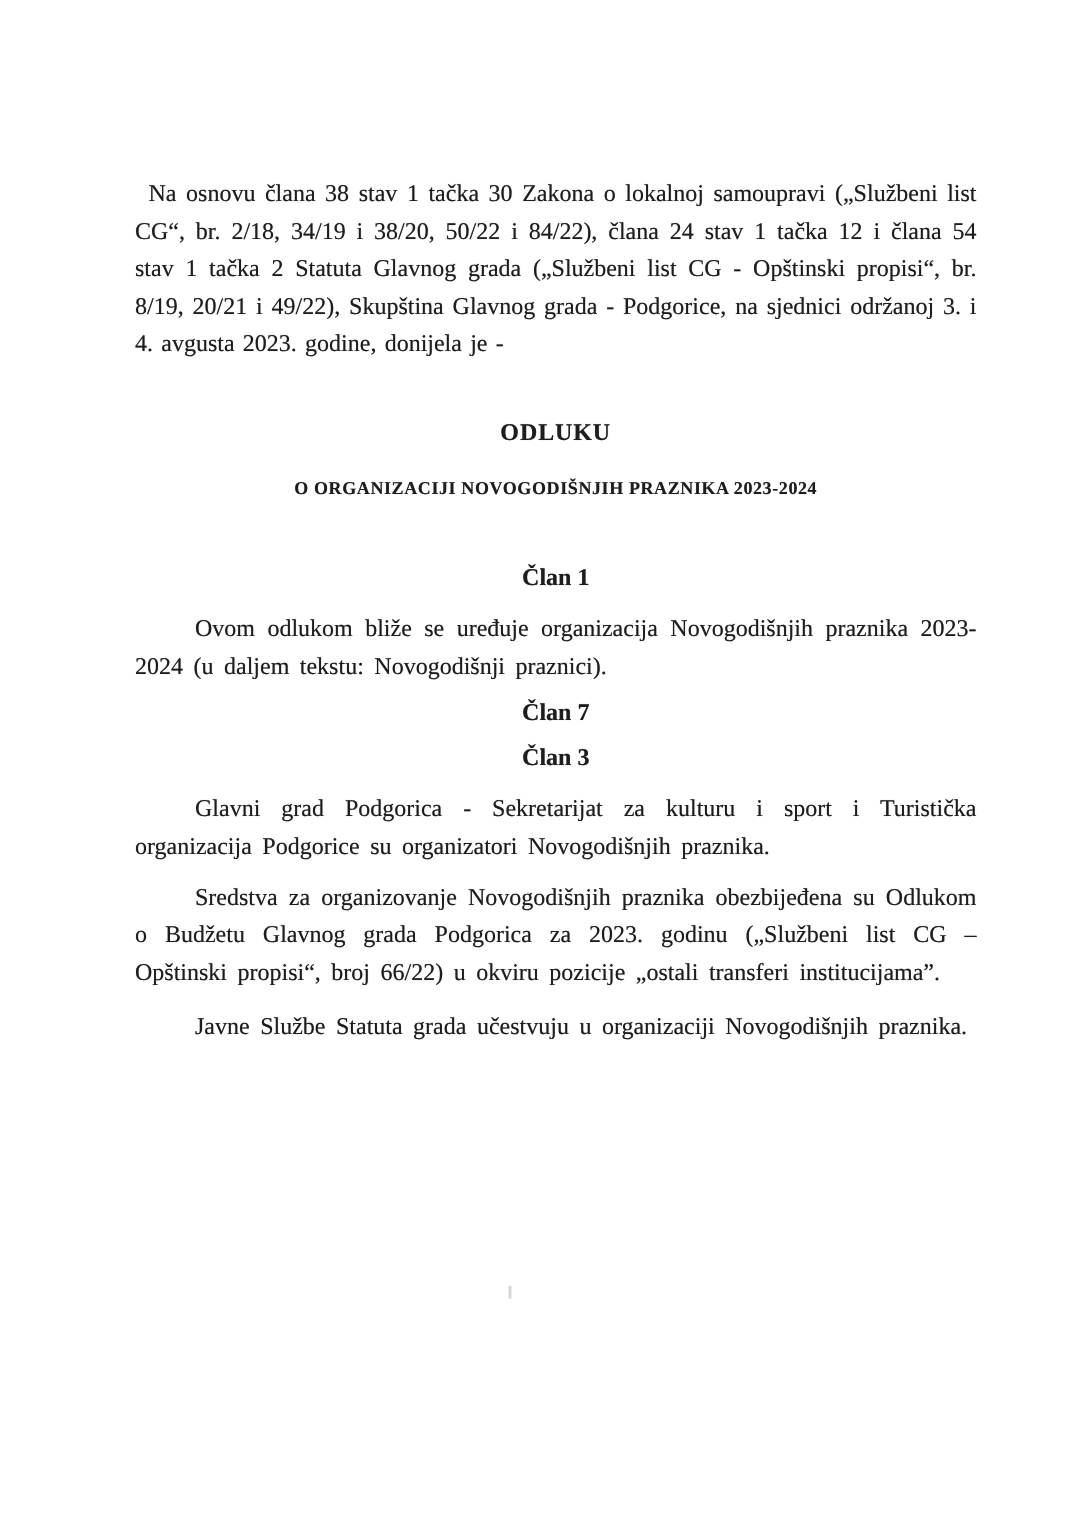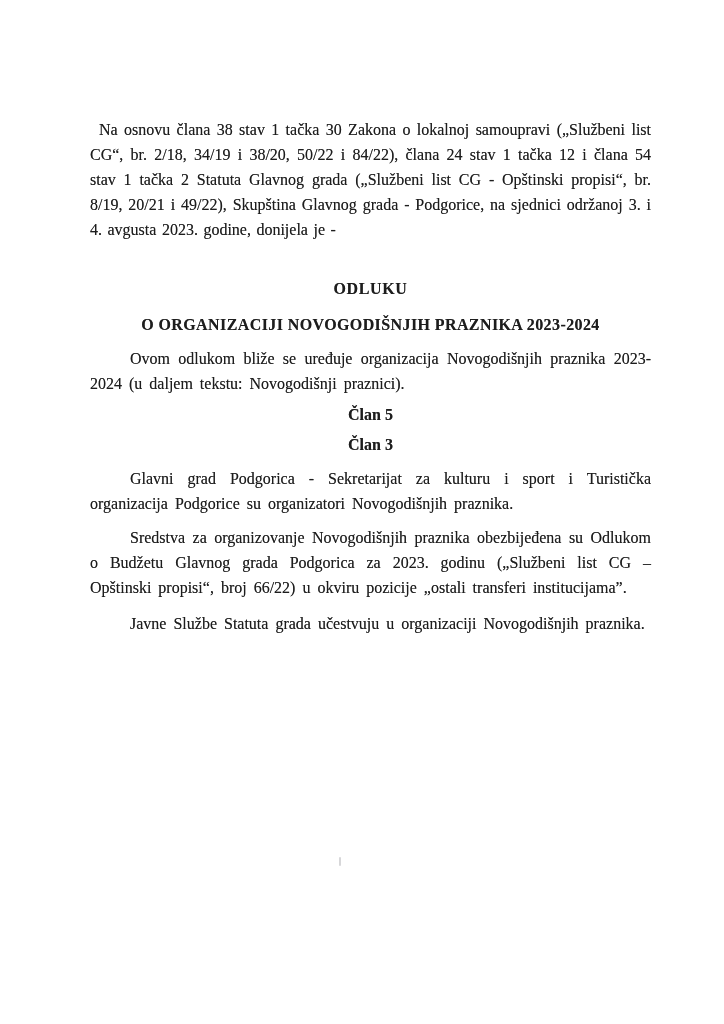--- a/index.html
+++ b/index.html
@@ -39,21 +39,21 @@
     margin: 37px 0 16px 0;
     text-align: center;
     font-size: 16px;
     font-weight: bold;
     line-height: 20px;
     letter-spacing: 0.6px;
   }
   .doc-subtitle {
     margin: 15px 0 0 0;
     text-align: center;
-    font-size: 16px;
+    font-size: 12px;
     font-weight: bold;
     line-height: 20px;
     letter-spacing: 0.4px;
   }
   .article-heading {
     margin: 0;
     text-align: center;
     font-size: 16px;
     font-weight: bold;
     line-height: 20px;
@@ -83,23 +83,24 @@
 
 <div class="page">
   <div class="content">
 
     <p class="intro">Na osnovu člana 38 stav 1 tačka 30 Zakona o lokalnoj samoupravi („Službeni list CG“, br. 2/18, 34/19 i 38/20, 50/22 i 84/22), člana 24 stav 1 tačka 12 i člana 54 stav 1 tačka 2 Statuta Glavnog grada („Službeni list CG - Opštinski propisi“, br. 8/19, 20/21 i 49/22), Skupština Glavnog grada - Podgorice, na sjednici održanoj 3. i 4. avgusta 2023. godine, donijela je -</p>
 
     <p class="doc-title">ODLUKU</p>
 
     <p class="doc-subtitle">O ORGANIZACIJI NOVOGODIŠNJIH PRAZNIKA 2023-2024</p>
 
+    <p class="article-heading h-clan1">Član 1</p>
     <p class="article-para">Ovom odlukom bliže se uređuje organizacija Novogodišnjih praznika 2023-2024 (u daljem tekstu: Novogodišnji praznici).</p>
 
-    <p class="article-heading h-clan2">Član 5</p>
+    <p class="article-heading h-clan2">Član 7</p>
 
     <p class="article-heading h-clan3">Član 3</p>
     <p class="article-para">Glavni grad Podgorica - Sekretarijat za kulturu i sport i Turistička organizacija Podgorice su organizatori Novogodišnjih praznika.</p>
     <p class="article-para tight">Sredstva za organizovanje Novogodišnjih praznika obezbijeđena su Odlukom o Budžetu Glavnog grada Podgorica za 2023. godinu („Službeni list CG – Opštinski propisi“, broj 66/22) u okviru pozicije „ostali transferi institucijama”.</p>
 
     <p class="article-para">Javne Službe Statuta grada učestvuju u organizaciji Novogodišnjih praznika.</p>
 
   </div>
 
   <div class="scan-artifact"></div>

